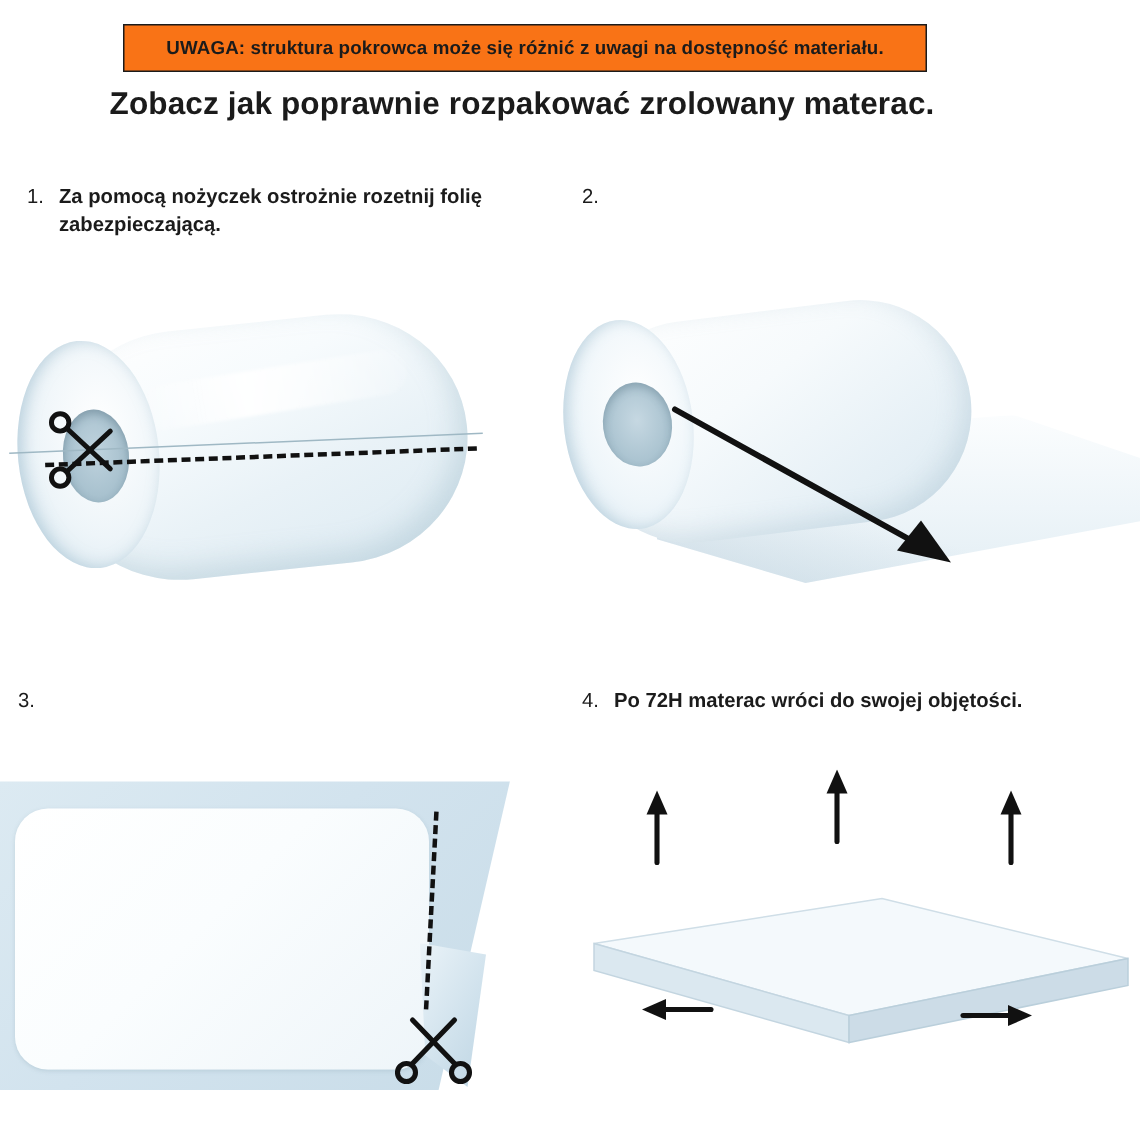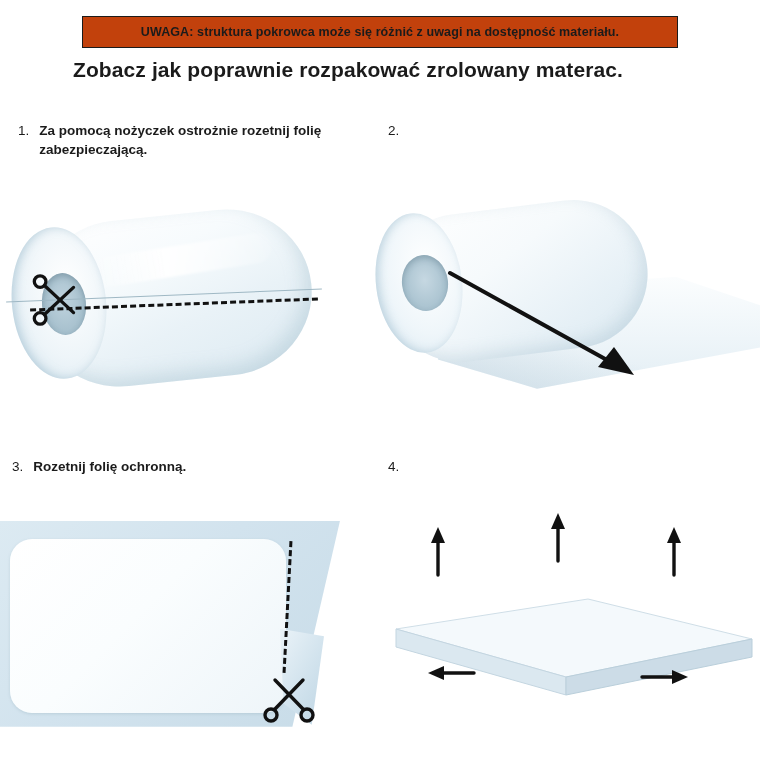--- a/index.html
+++ b/index.html
@@ -14,28 +14,28 @@
     color: #1b1b1b;
     position: relative;
     overflow: hidden;
   }
 
   
   .notice {
     position: absolute;
     left: 82px;
     top: 16px;
-    width: 596px;
+    width: 536px;
     height: 32px;
     border: 1px solid #1b1b1b;
     box-sizing: border-box;
     display: flex;
     align-items: center;
     justify-content: center;
-    background: #c2410c;
+    background: #f97316;
   }
   .notice-text {
     font-size: 12.5px;
     font-weight: bold;
     letter-spacing: 0.1px;
     text-align: center;
     white-space: nowrap;
   }
 
   
@@ -362,21 +362,20 @@
         </g>
         <polygon points="196,110 160,102 176,82" fill="#111"></polygon>
       </svg>
     </div>
   </div>
 </div>
 
 <div class="step step-3">
   <div class="step-caption">
     <span class="step-num">3.</span>
-    <span class="step-text">Rozetnij folię ochronną.</span>
   </div>
   <div class="art">
     <div class="foil-wrap">
       <div class="foil-bg"></div>
       <div class="mattress-3"></div>
       <div class="foil-flap"></div>
       <div class="cut-line-3"></div>
       <svg class="scissors-3" viewBox="0 0 64 64">
         <g stroke="#111" stroke-width="3.4" fill="none" stroke-linecap="round">
           <line x1="17" y1="17" x2="45" y2="46"></line>
@@ -385,20 +384,21 @@
           <circle cx="49" cy="52" r="6"></circle>
         </g>
       </svg>
     </div>
   </div>
 </div>
 
 <div class="step step-4">
   <div class="step-caption">
     <span class="step-num">4.</span>
+    <span class="step-text">Po 72H materac wróci do swojej objętości.</span>
   </div>
   <div class="art">
     <div class="exp-wrap">
       <svg class="slab-side" viewBox="0 0 380 130">
 
         <polygon points="16,52 208,22 372,62 186,100" fill="#f4f9fc" stroke="#cfdee7" stroke-width="1"></polygon>
 
         <polygon points="16,52 186,100 186,118 16,70" fill="#dbe8f0" stroke="#c3d5e0" stroke-width="1"></polygon>
 
         <polygon points="186,100 372,62 372,80 186,118" fill="#ccdce7" stroke="#bacfdb" stroke-width="1"></polygon>

